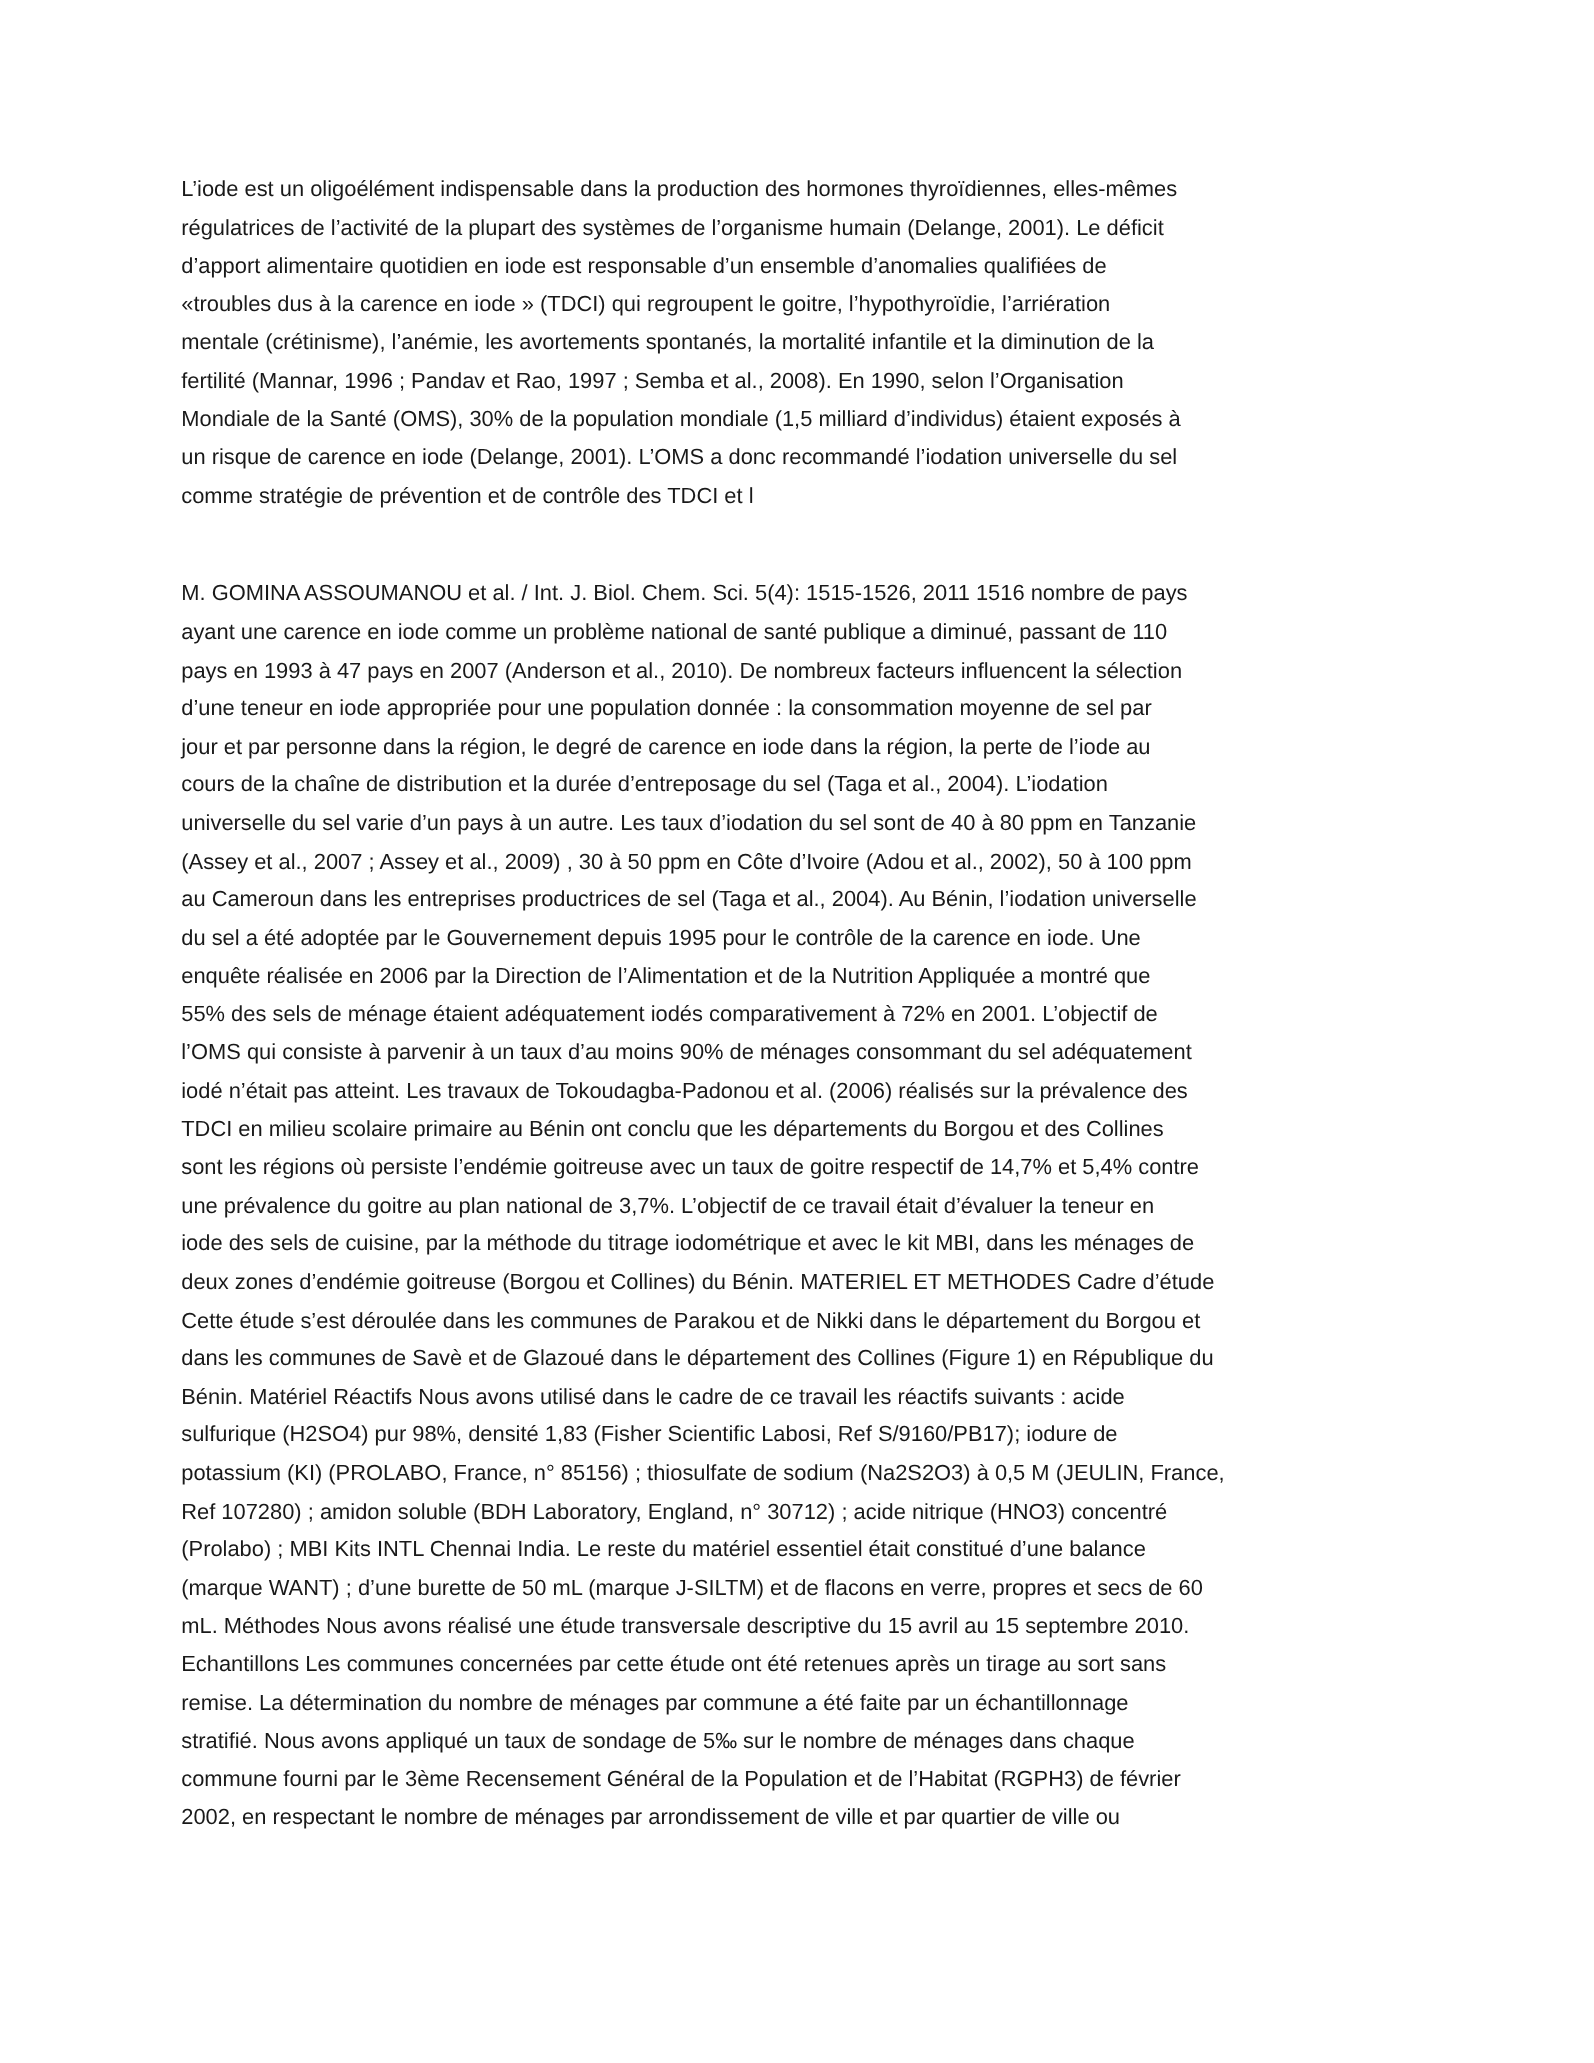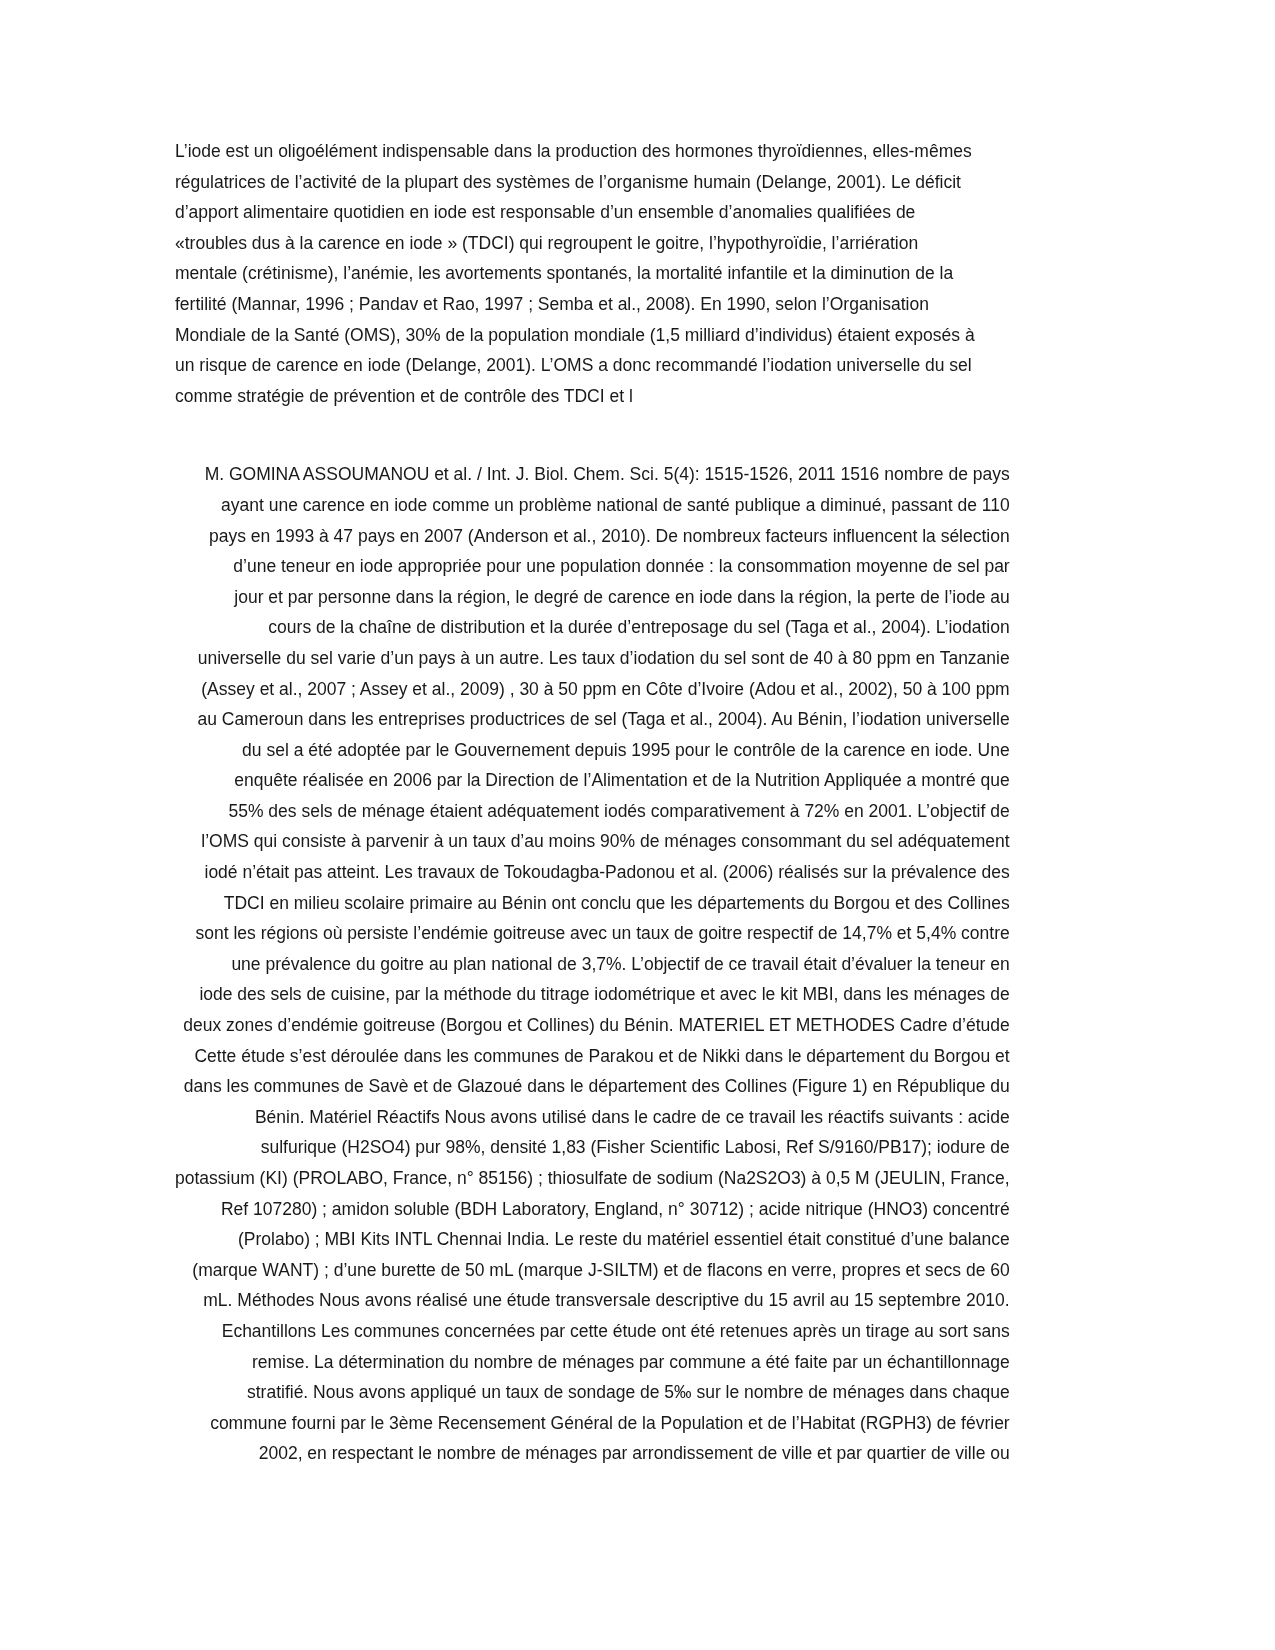--- a/index.html
+++ b/index.html
@@ -7,39 +7,37 @@
       padding: 0;
       background: #ffffff;
     }
     .page {
       position: relative;
       width: 1181px;
       height: 1650px;
       background: #ffffff;
       overflow: hidden;
       font-family: "Liberation Sans", sans-serif;
-      margin-left: 30px;
     }
     .content {
       position: absolute;
       left: 145px;
       top: 136px;
       max-width: 1085px;
       color: #191919;
       font-size: 17.5px;
       line-height: 30.6px;
       text-align: left;
     }
     .para {
       margin: 0;
       white-space: pre-line; 
     }
     .para + .para {
       margin-top: 48px;
-      text-align: right;
     }
   </style>
 </head>
 <body>
 
 <div class="page">
   <main class="content">
     <p class="para">L’iode est un oligoélément indispensable dans la production des hormones thyroïdiennes, elles-mêmes
 régulatrices de l’activité de la plupart des systèmes de l’organisme humain (Delange, 2001). Le déficit
 d’apport alimentaire quotidien en iode est responsable d’un ensemble d’anomalies qualifiées de

